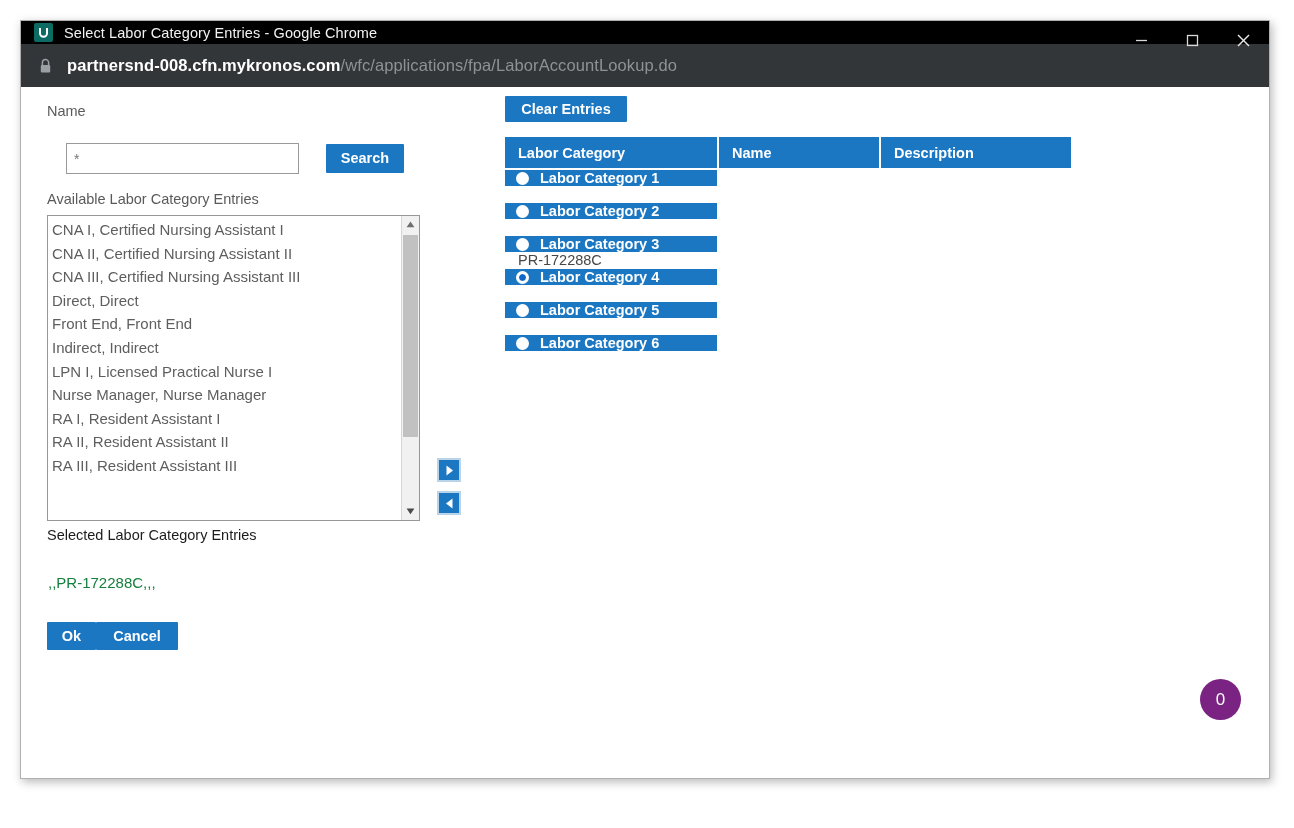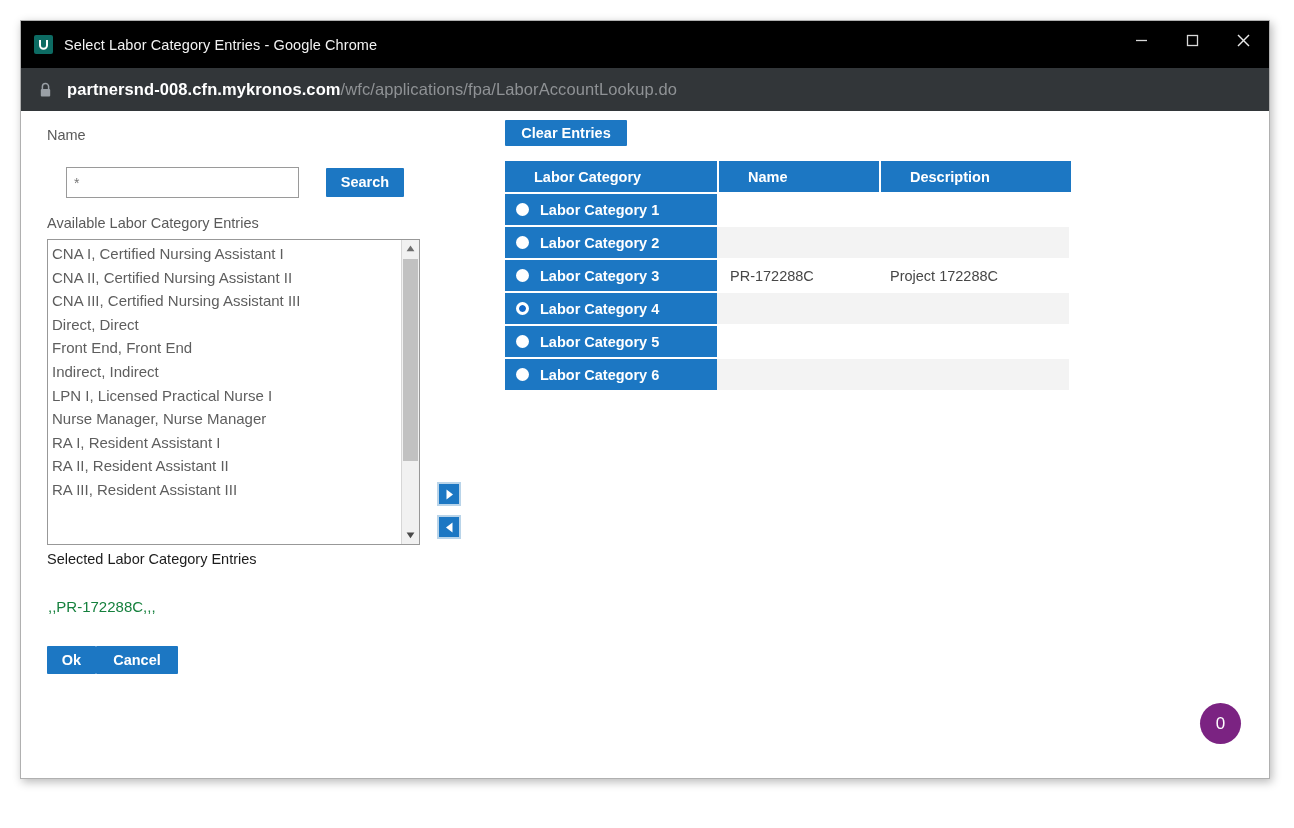--- a/index.html
+++ b/index.html
@@ -22,21 +22,21 @@
     height: 759px;
     background: #ffffff;
     border: 1px solid #b0b0b0;
     box-shadow: 2px 3px 9px rgba(0,0,0,0.28);
     box-sizing: border-box;
     overflow: hidden;
   }
 
   
   .titlebar {
-    height: 47px;
+    height: 23px;
     background: #000000;
     display: flex;
     align-items: center;
     position: relative;
   }
   .favicon {
     width: 19px;
     height: 19px;
     margin-left: 13px;
     background: #0d6b63;
@@ -244,31 +244,32 @@
     margin-bottom: 2px;
   }
   .th {
     background: #1c77c3;
     color: #ffffff;
     font-size: 14.5px;
     font-weight: bold;
     height: 31px;
     display: flex;
     align-items: center;
-    padding-left: 29px;
+    padding-left: 13px;
     box-sizing: border-box;
   }
   .col1 { width: 212px; flex: none; }
   .col2 { width: 160px; flex: none; }
   .col3 { width: 190px; flex: none; }
 
   .trow {
     display: flex;
     height: 31px;
     margin-bottom: 2px;
+    flex-direction: column;
   }
   .td-cat {
     width: 212px;
     flex: none;
     background: #1c77c3;
     color: #ffffff;
     font-size: 14.5px;
     font-weight: bold;
     display: flex;
     align-items: center;

